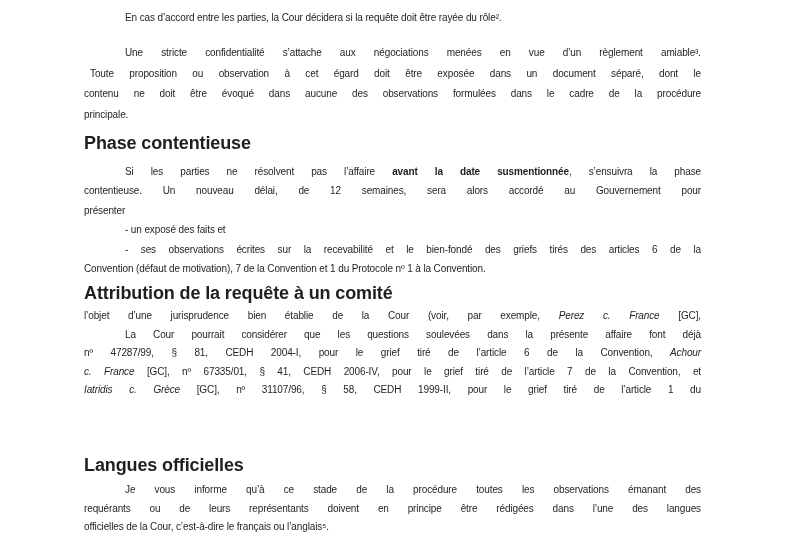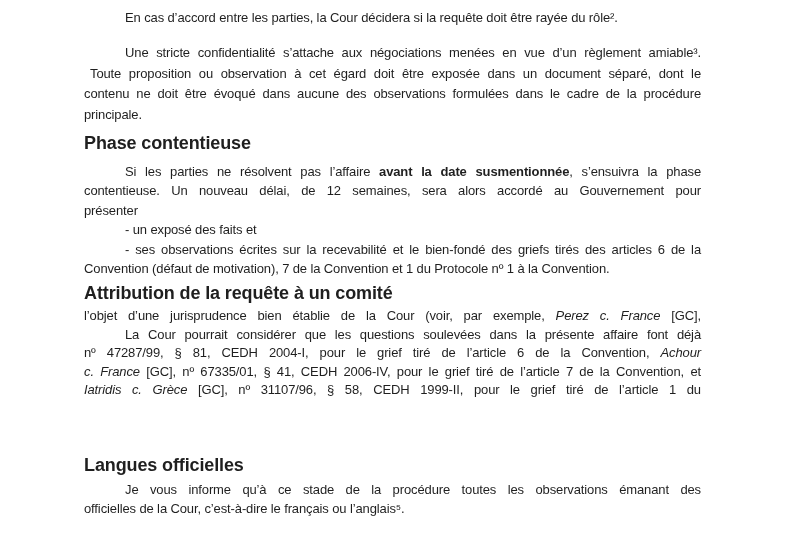--- a/index.html
+++ b/index.html
@@ -14,21 +14,21 @@
     position: relative;
     width: 786px;
     height: 544px;
     overflow: hidden;
     color: #1f1f1f;
   }
   .block {
     position: absolute;
     left: 84px;
     width: 617px;
-    font-size: 13px;
+    font-size: 10px;
     letter-spacing: -0.12px;
   }
   .block.heading {
     font-weight: bold;
     font-size: 18px;
   }
   .line {
     line-height: var(--lh, 19.4px);
     white-space: pre;
   }
@@ -84,16 +84,17 @@
         <div class="line just ind"><span>La Cour pourrait considérer que les questions soulevées dans la présente affaire font déjà</span></div>
         <div class="line just"><span>nº 47287/99, § 81, CEDH 2004-I, pour le grief tiré de l’article 6 de la Convention, </span><span class="i">Achour</span></div>
         <div class="line just"><span class="i">c. France</span><span> [GC], nº 67335/01, § 41, CEDH 2006-IV, pour le grief tiré de l’article 7 de la Convention, et</span></div>
         <div class="line just"><span class="i">Iatridis c. Grèce</span><span> [GC], nº 31107/96, § 58, CEDH 1999-II, pour le grief tiré de l’article 1 du</span></div>
       </div>
       <div class="block blk6 heading">
         <div class="line"><span>Langues officielles</span></div>
       </div>
       <div class="block blk7">
         <div class="line just ind"><span>Je vous informe qu’à ce stade de la procédure toutes les observations émanant des</span></div>
+        <div class="line just"><span>requérants ou de leurs représentants doivent en principe être rédigées dans l’une des langues</span></div>
         <div class="line"><span>officielles de la Cour, c’est-à-dire le français ou l’anglais⁵.</span></div>
       </div>
     </div>
 </div>
 
 </body></html>

